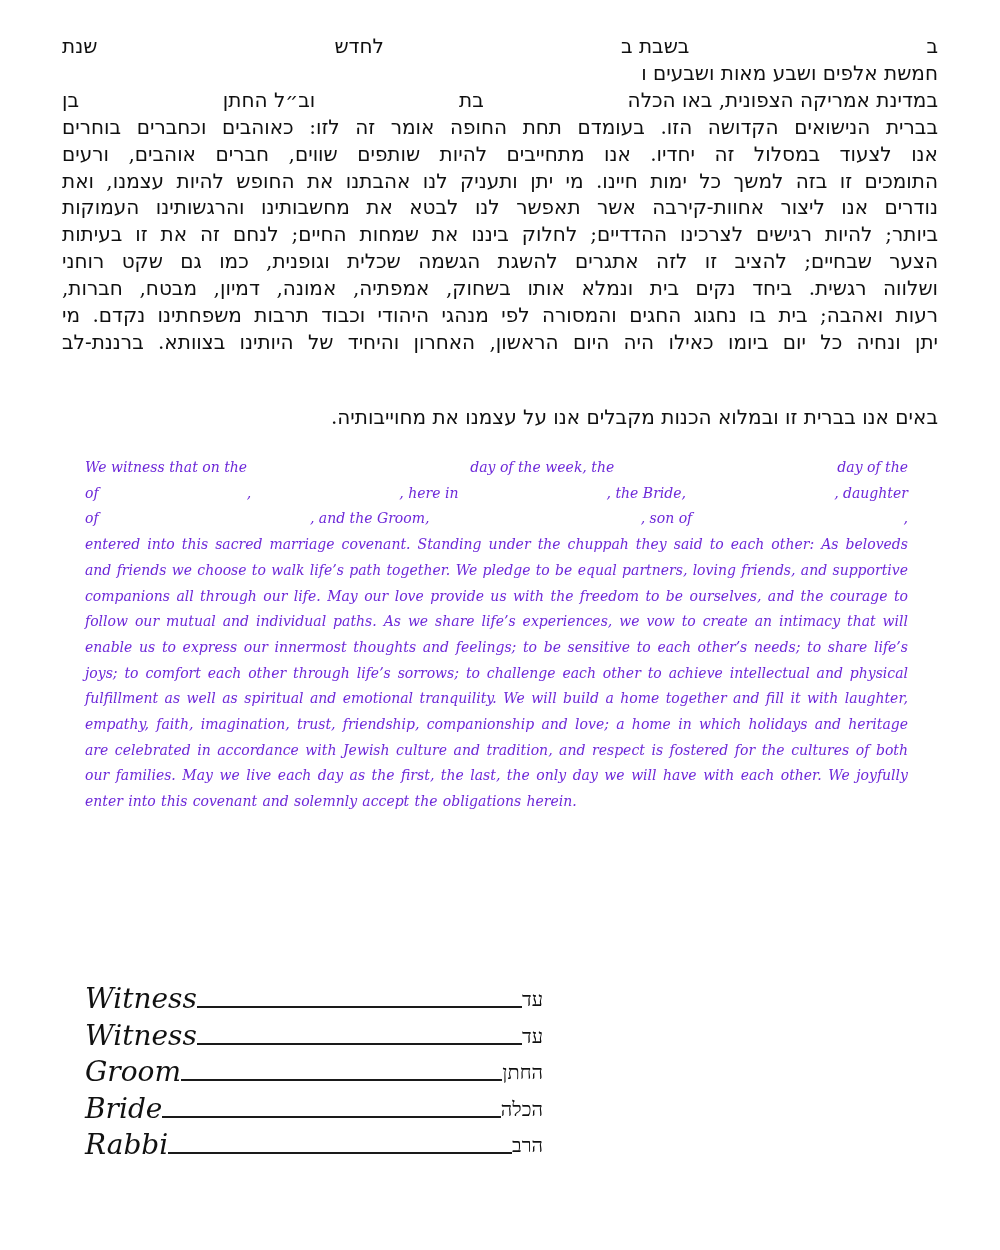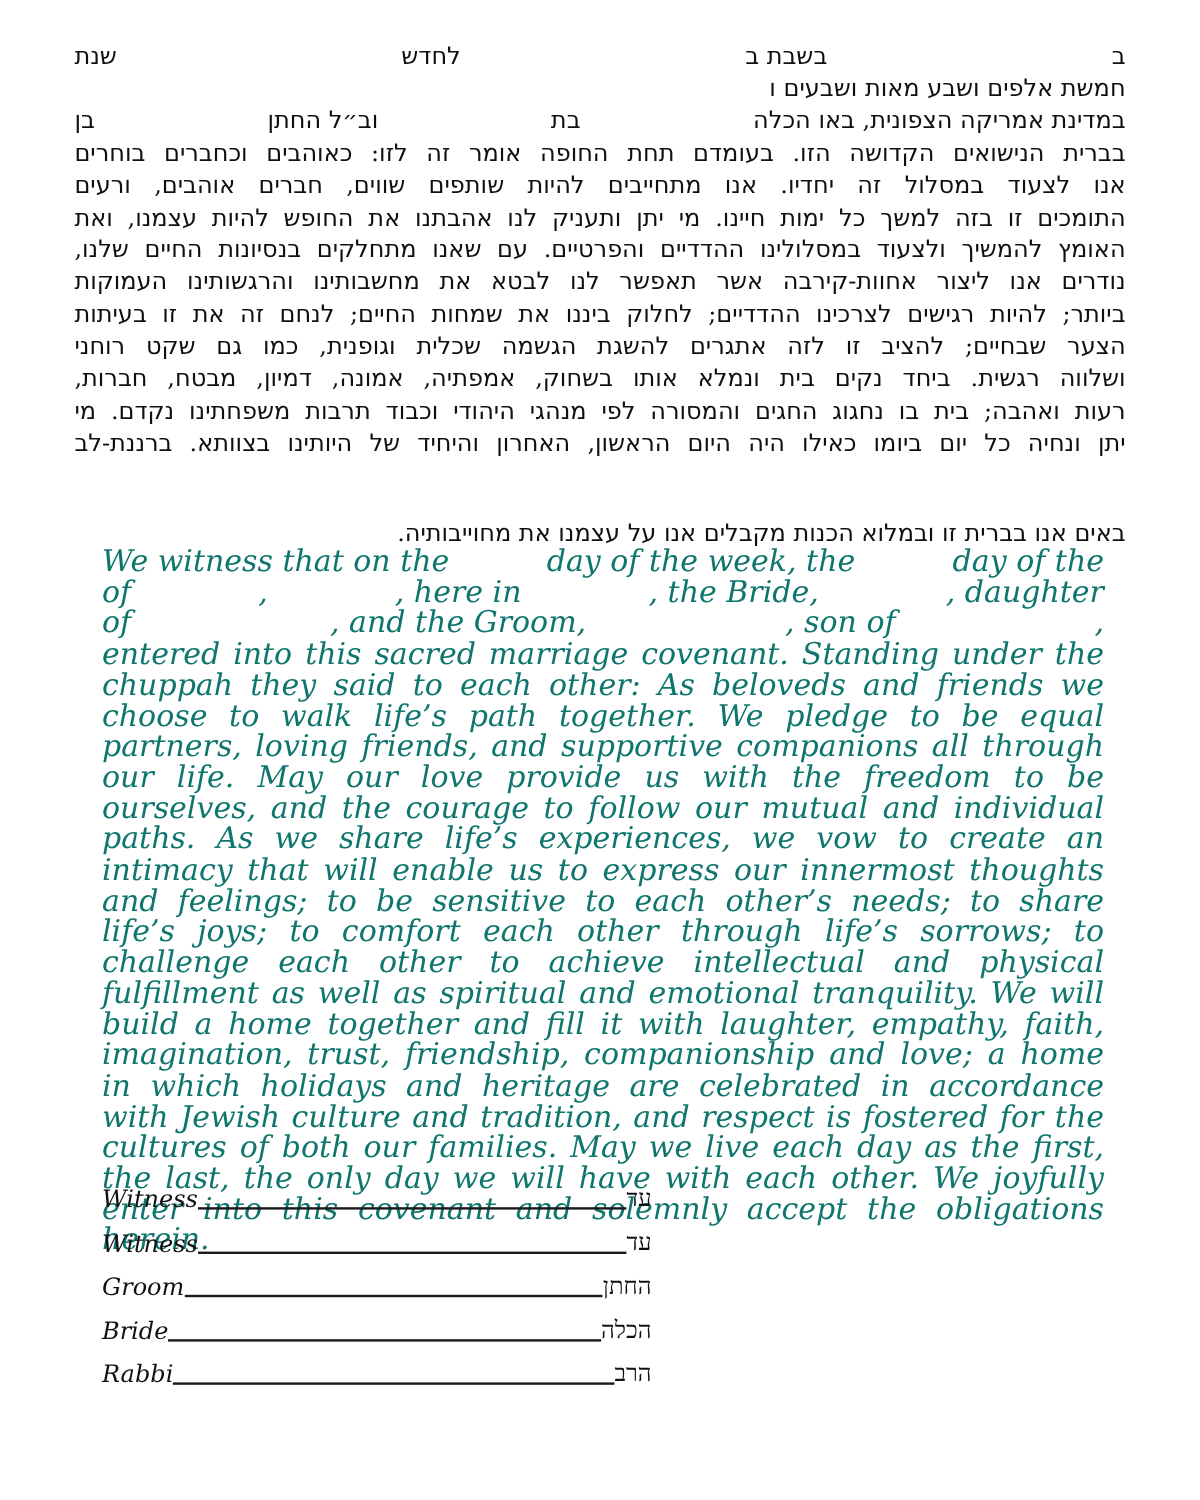--- a/index.html
+++ b/index.html
@@ -33,26 +33,26 @@
     text-align-last: justify;
   }
   .heb-last {
     text-align: right;
     margin-top: 48px;
   }
 
   
   .english-block {
     position: absolute;
-    top: 455px; left: 85px; right: 80px;
+    top: 455px; left: 85px; right: 92px;
     font-family: "DejaVu Serif", serif;
     font-style: italic;
-    font-size: 25px;
+    font-size: 14px;
     line-height: 25.7px;
-    color: #0f766e;
+    color: #6d28d9;
   }
   .eng-fill {
     display: flex;
     justify-content: space-between;
     white-space: nowrap;
   }
   .eng-body {
     text-align: justify;
     word-spacing: 0.06em;
   }
@@ -65,21 +65,21 @@
   }
   .sig-row {
     display: flex;
     align-items: flex-end;
     height: 28px;
     margin-bottom: 8.5px;
   }
   .sig-english {
     font-family: "DejaVu Serif", serif;
     font-style: italic;
-    font-size: 20px;
+    font-size: 28px;
     line-height: 26px;
     white-space: nowrap;
   }
   .sig-line {
     flex: 1 1 auto;
     border-bottom: 2px solid #1a1a1a;
     margin-bottom: 4px;
     min-width: 40px;
   }
   .sig-hebrew {
@@ -107,21 +107,20 @@
     </div>
     <div class="heb-fill">
       <span>במדינת אמריקה הצפונית, באו הכלה</span>
       <span>בת</span>
       <span>וב״ל החתן</span>
       <span>בן</span>
     </div>
     <div class="heb-line">בברית הנישואים הקדושה הזו.  בעומדם תחת החופה אומר זה לזו:  כאוהבים וכחברים בוחרים</div>
     <div class="heb-line">אנו לצעוד במסלול זה יחדיו. אנו מתחייבים להיות שותפים שווים, חברים אוהבים, ורעים</div>
     <div class="heb-line">התומכים זו בזה למשך כל ימות חיינו.  מי יתן ותעניק לנו אהבתנו את החופש להיות עצמנו, ואת</div>
-    <div class="heb-line">האומץ להמשיך ולצעוד במסלולינו ההדדיים והפרטיים. עם שאנו מתחלקים בנסיונות החיים שלנו,</div>
     <div class="heb-line">נודרים אנו ליצור אחוות-קירבה אשר תאפשר לנו לבטא את מחשבותינו והרגשותינו העמוקות</div>
     <div class="heb-line">ביותר; להיות רגישים לצרכינו ההדדיים; לחלוק ביננו את שמחות החיים; לנחם זה את זו בעיתות</div>
     <div class="heb-line">הצער שבחיים; להציב זו לזה אתגרים להשגת הגשמה שכלית וגופנית, כמו גם שקט רוחני</div>
     <div class="heb-line">ושלווה רגשית.  ביחד נקים בית ונמלא אותו בשחוק, אמפתיה, אמונה, דמיון, מבטח, חברות,</div>
     <div class="heb-line">רעות ואהבה; בית בו נחגוג החגים והמסורה לפי מנהגי היהודי וכבוד תרבות משפחתינו נקדם. מי</div>
     <div class="heb-line">יתן ונחיה כל יום ביומו כאילו היה היום הראשון, האחרון והיחיד של היותינו בצוותא. ברננת-לב</div>
     <div class="heb-last">באים אנו בברית זו ובמלוא הכנות מקבלים אנו על עצמנו את מחוייבותיה.</div>
   </div>
 
   <div class="english-block">

